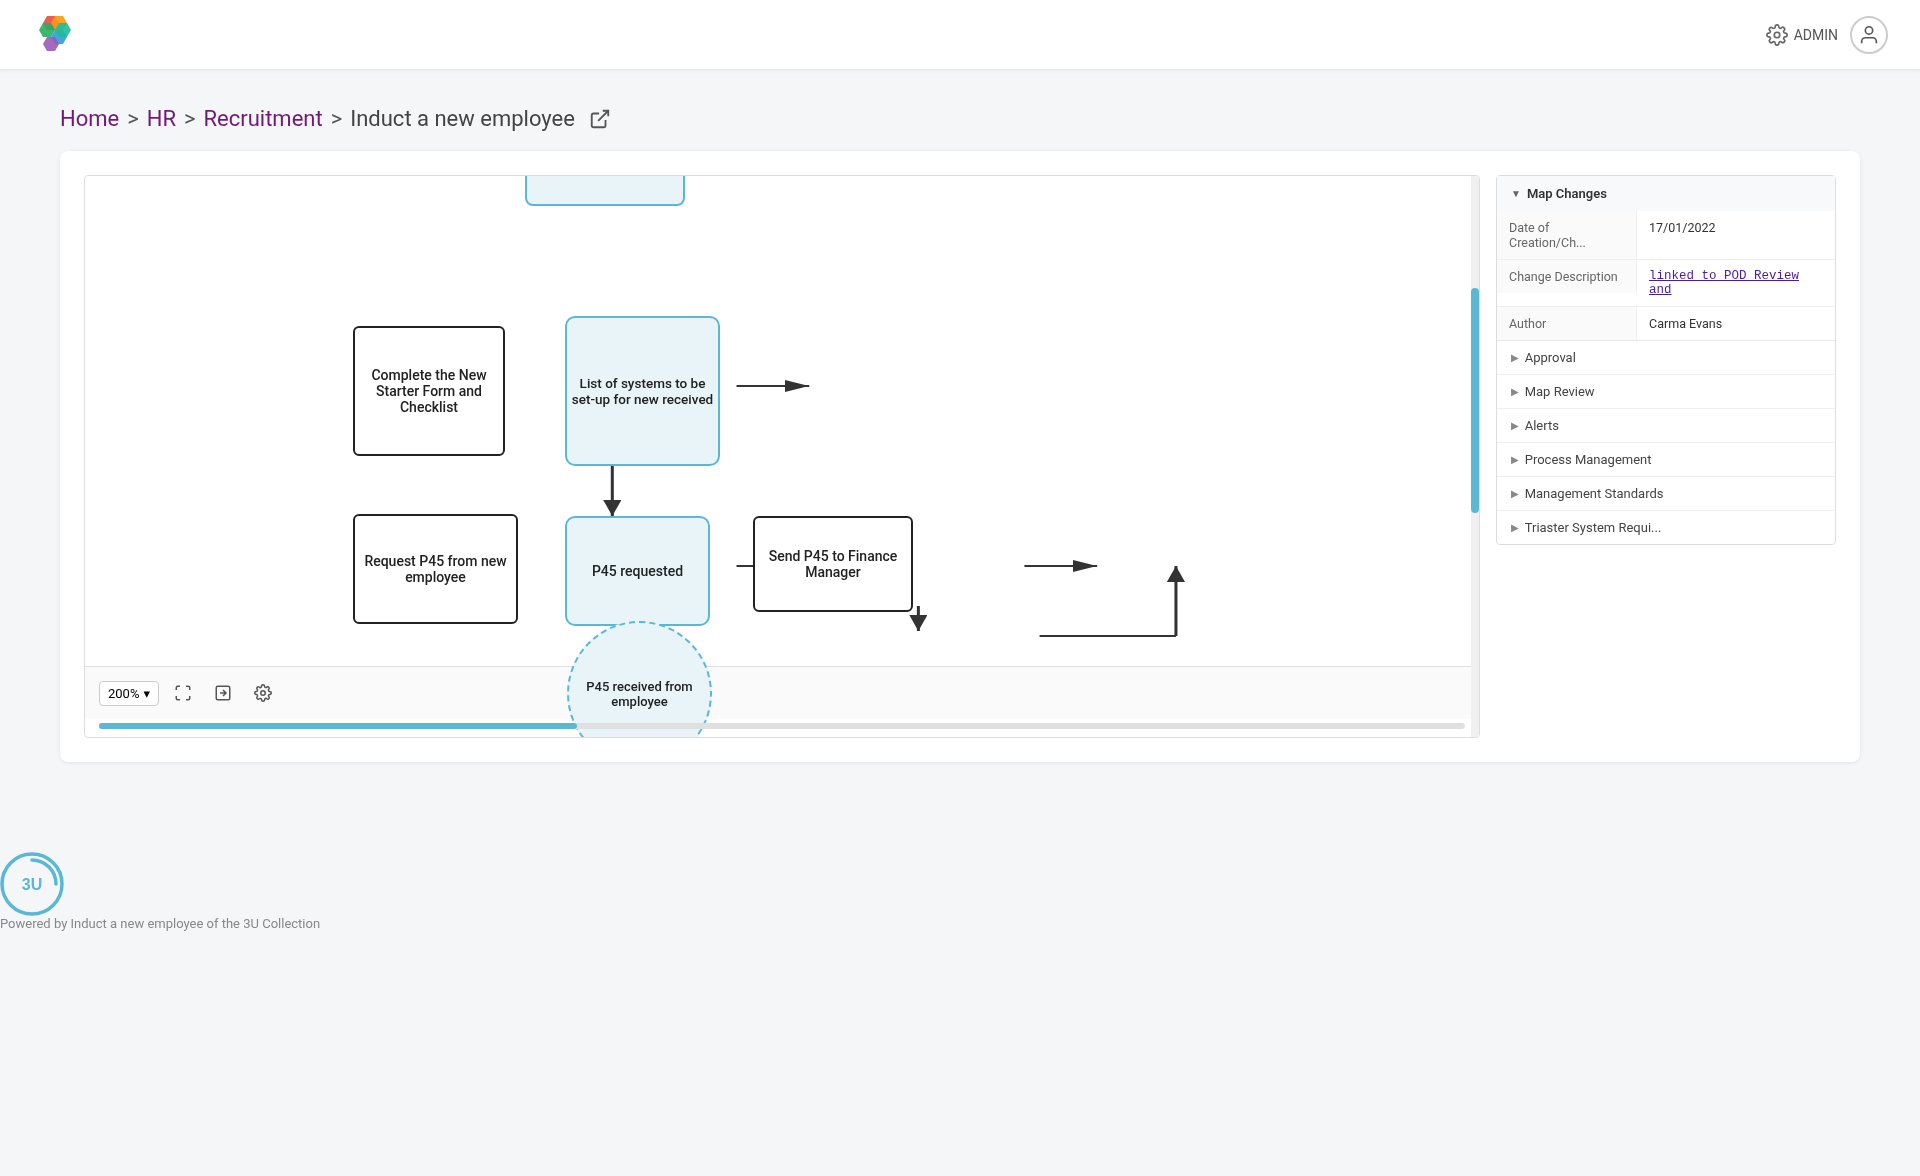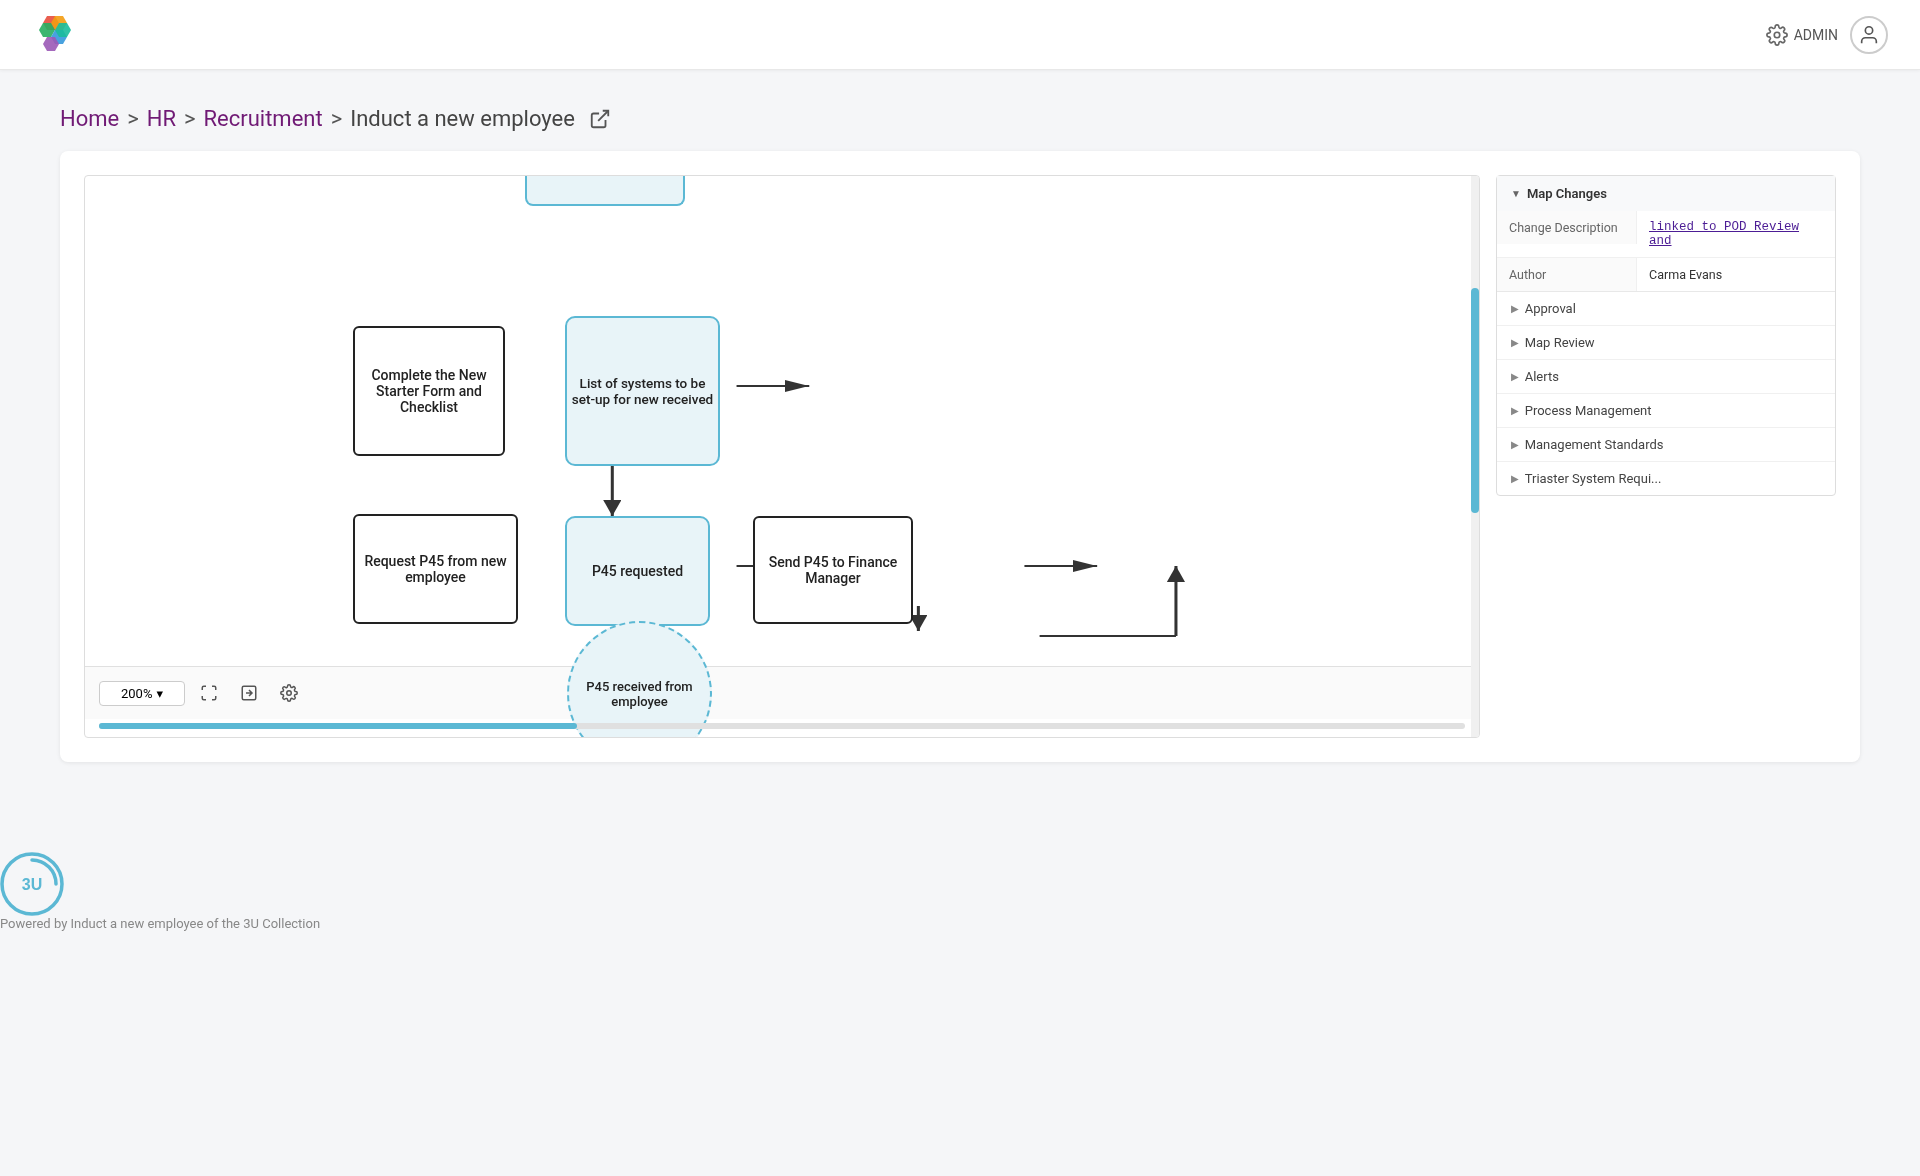--- a/index.html
+++ b/index.html
@@ -156,21 +156,21 @@
       display: flex;
       align-items: center;
       gap: 8px;
       padding: 10px 14px;
       border-top: 1px solid #e0e0e0;
       background: #fafafa;
     }
     .zoom-select {
       border: 1px solid #ccc;
       border-radius: 4px;
-      padding: 4px 21px;
+      padding: 4px 8px;
       font-size: 13px;
       background: #fff;
       cursor: pointer;
       display: flex;
       align-items: center;
       gap: 4px;
     }
     .toolbar-icon-btn {
       width: 32px;
       height: 32px;
@@ -421,21 +421,21 @@
           </div>
 
           <div class="flow-node rect-plain" style="left: 268px; top: 338px; width: 165px; height: 110px; font-size: 14px;">
             <span>Request P45 from new employee</span>
           </div>
 
           <div class="flow-node" style="left: 480px; top: 340px; width: 145px; height: 110px; font-size: 14px;">
             <span>P45 requested</span>
           </div>
 
-          <div class="flow-node rect-plain" style="left: 668px; top: 340px; width: 160px; height: 108px; font-size: 14px;">
+          <div class="flow-node rect-plain" style="left: 668px; top: 340px; width: 160px; height: 96px; font-size: 14px;">
             <span>Send P45 to Finance Manager</span>
           </div>
 
           <div class="flow-node dashed-circle" style="left: 482px; top: 445px; width: 145px; height: 145px; font-size: 13px; border-radius: 50%;">
             <span>P45 received from employee</span>
           </div>
 
         </div>
 
         <div class="flow-vscroll">
@@ -472,20 +472,24 @@
       </div>
 
       <div class="side-panel">
 
         <div class="side-panel-section">
           <div class="side-panel-header">
             <span class="chevron">▼</span>
             <span>Map Changes</span>
           </div>
 
+          <div class="side-panel-row">
+            <div class="side-panel-label">Date of Creation/Ch...</div>
+            <div class="side-panel-value">17/01/2022</div>
+          </div>
 
           <div class="side-panel-row">
             <div class="side-panel-label">Change Description</div>
             <div class="side-panel-value link">linked to POD Review and</div>
           </div>
 
           <div class="side-panel-row">
             <div class="side-panel-label">Author</div>
             <div class="side-panel-value">Carma Evans</div>
           </div>

